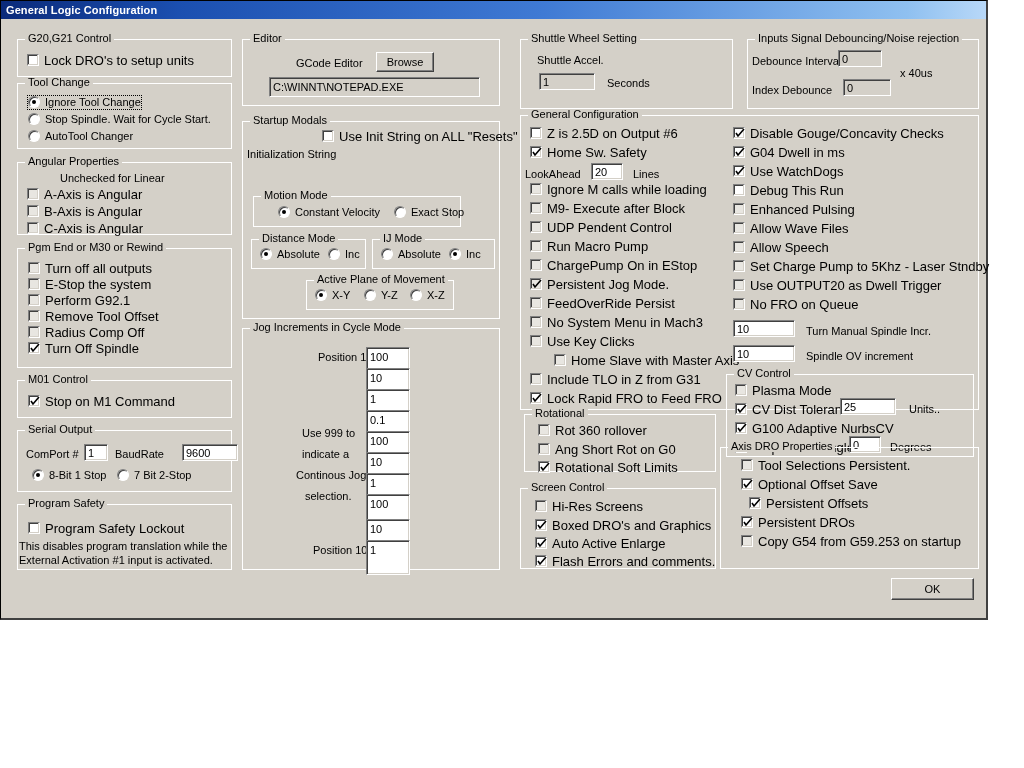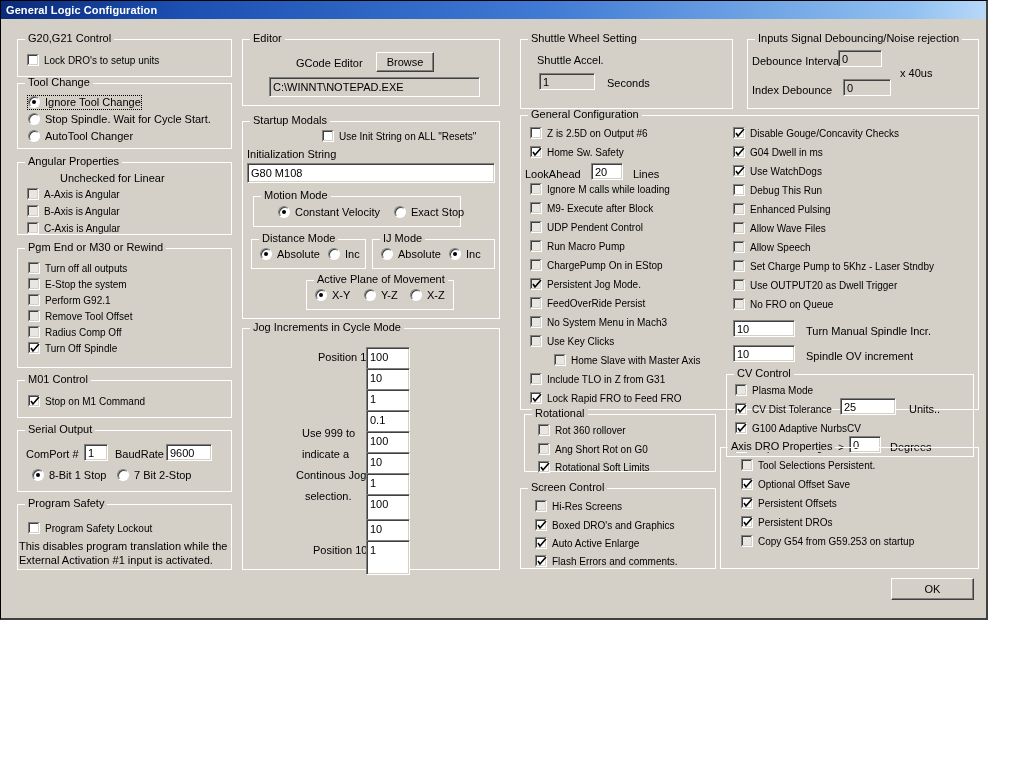--- a/index.html
+++ b/index.html
@@ -23,21 +23,21 @@
       border:1px solid #ffffff;border-top-color:#9a9a94;border-left-color:#9a9a94;
       background:transparent;}
   .gb > .inner{position:absolute;left:-1px;top:-1px;right:-1px;bottom:-1px;
       border:1px solid #ffffff;pointer-events:none;}
   .gb-title{position:absolute;top:-7px;left:7px;background:#d4d0c8;
       padding:0 3px;font-size:11px;color:#000;white-space:nowrap;line-height:11px;}
 
   .lbl{position:absolute;font-size:11px;color:#000;white-space:nowrap;line-height:12px;}
 
   
-  .cb{position:absolute;font-size:10px;color:#000;white-space:nowrap;
+  .cb{position:absolute;font-size:13px;color:#000;white-space:nowrap;
       line-height:13px;padding-left:17px;}
   .cb .box{position:absolute;left:0;top:0;width:12px;height:12px;
       background:#fff;box-sizing:border-box;
       border-top:1px solid #808080;border-left:1px solid #808080;
       border-right:1px solid #fff;border-bottom:1px solid #fff;
       box-shadow:inset -1px -1px 0 #d4d0c8, inset 1px 1px 0 #404040;}
   .cb.dim .box{background:#e8e6e1;}
   .cb .box .tick{position:absolute;left:1px;top:0px;width:10px;height:11px;
       display:none;}
   .cb.on .box .tick{display:block;}
@@ -174,21 +174,21 @@
         <span>Stop on M1 Command</span>
       </div>
     </div>
 
     <div class="gb" style="left:13px;top:408px;width:215px;height:62px;">
       <div class="inner"></div>
       <div class="gb-title">Serial Output</div>
       <div class="lbl" style="left:8px;top:17px;">ComPort #</div>
       <div class="tf" style="left:66px;top:13px;width:24px;">1</div>
       <div class="lbl" style="left:97px;top:17px;">BaudRate</div>
-      <div class="tf" style="left:148px;top:13px;width:46px;">9600</div>
+      <div class="tf" style="left:164px;top:13px;width:56px;">9600</div>
       <div class="rb on" style="left:14px;top:38px;">
         <span class="circ">
             <span class="dot"></span>
           </span>
         <span>8-Bit 1 Stop</span>
       </div>
       <div class="rb" style="left:99px;top:38px;">
         <span class="circ"></span>
         <span>7 Bit 2-Stop</span>
       </div>
@@ -214,21 +214,20 @@
     </div>
 
     <div class="gb" style="left:238px;top:99px;width:258px;height:198px;">
       <div class="inner"></div>
       <div class="gb-title">Startup Modals</div>
       <div class="cb" style="left:79px;top:8px;">
         <span class="box"></span>
         <span>Use Init String on ALL  "Resets"</span>
       </div>
       <div class="lbl" style="left:4px;top:26px;">Initialization String</div>
-      <div class="tf" style="left:4px;top:41px;width:248px;height:20px;line-height:17px;">G80 M108</div>
 
       <div class="gb" style="left:10px;top:74px;width:208px;height:31px;">
         <div class="inner"></div>
         <div class="gb-title">Motion Mode</div>
         <div class="rb on" style="left:24px;top:9px;">
           <span class="circ">
               <span class="dot"></span>
             </span>
           <span>Constant Velocity</span>
         </div>
@@ -562,21 +561,21 @@
         <span>Tool Selections Persistent.</span>
       </div>
       <div class="cb on" style="left:20px;top:30px;">
         <span class="box">
             <svg class="tick" viewBox="0 0 10 11">
               <path d="M1 5 L3 8 L9 1" stroke="#000" stroke-width="1.6" fill="none"></path>
             </svg>
           </span>
         <span>Optional Offset Save</span>
       </div>
-      <div class="cb on" style="left:20px;top:49px;">
+      <div class="cb on" style="left:28px;top:49px;">
         <span class="box">
             <svg class="tick" viewBox="0 0 10 11">
               <path d="M1 5 L3 8 L9 1" stroke="#000" stroke-width="1.6" fill="none"></path>
             </svg>
           </span>
         <span>Persistent Offsets</span>
       </div>
       <div class="cb on" style="left:20px;top:68px;">
         <span class="box">
             <svg class="tick" viewBox="0 0 10 11">

